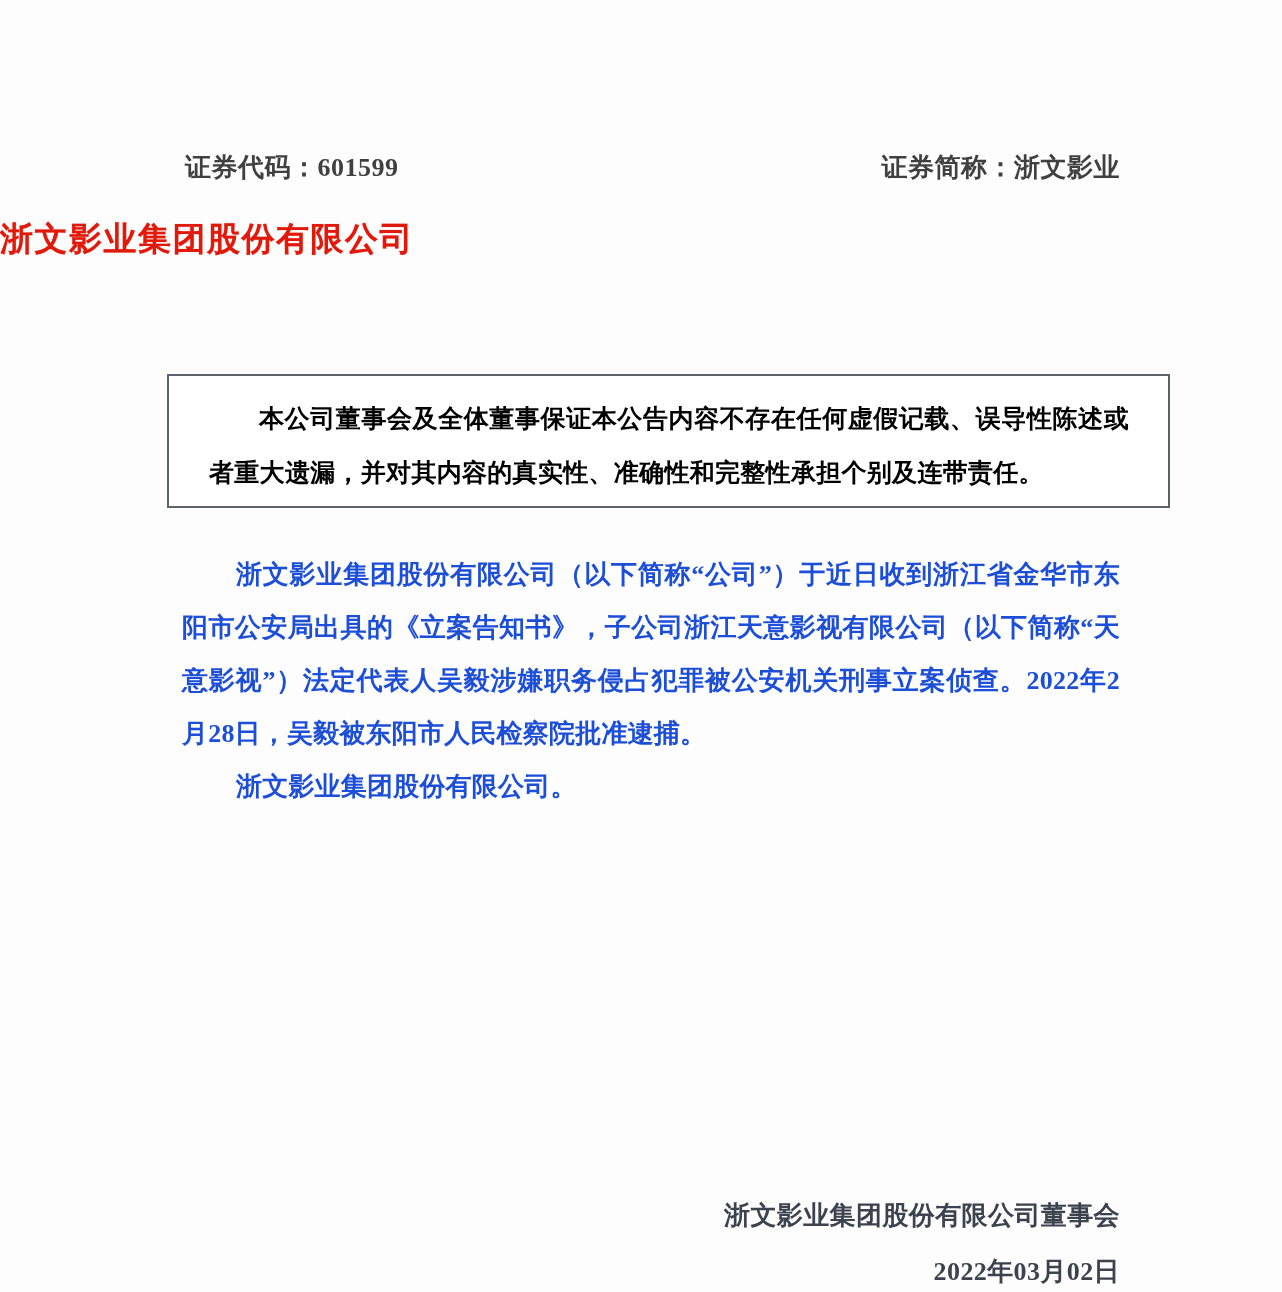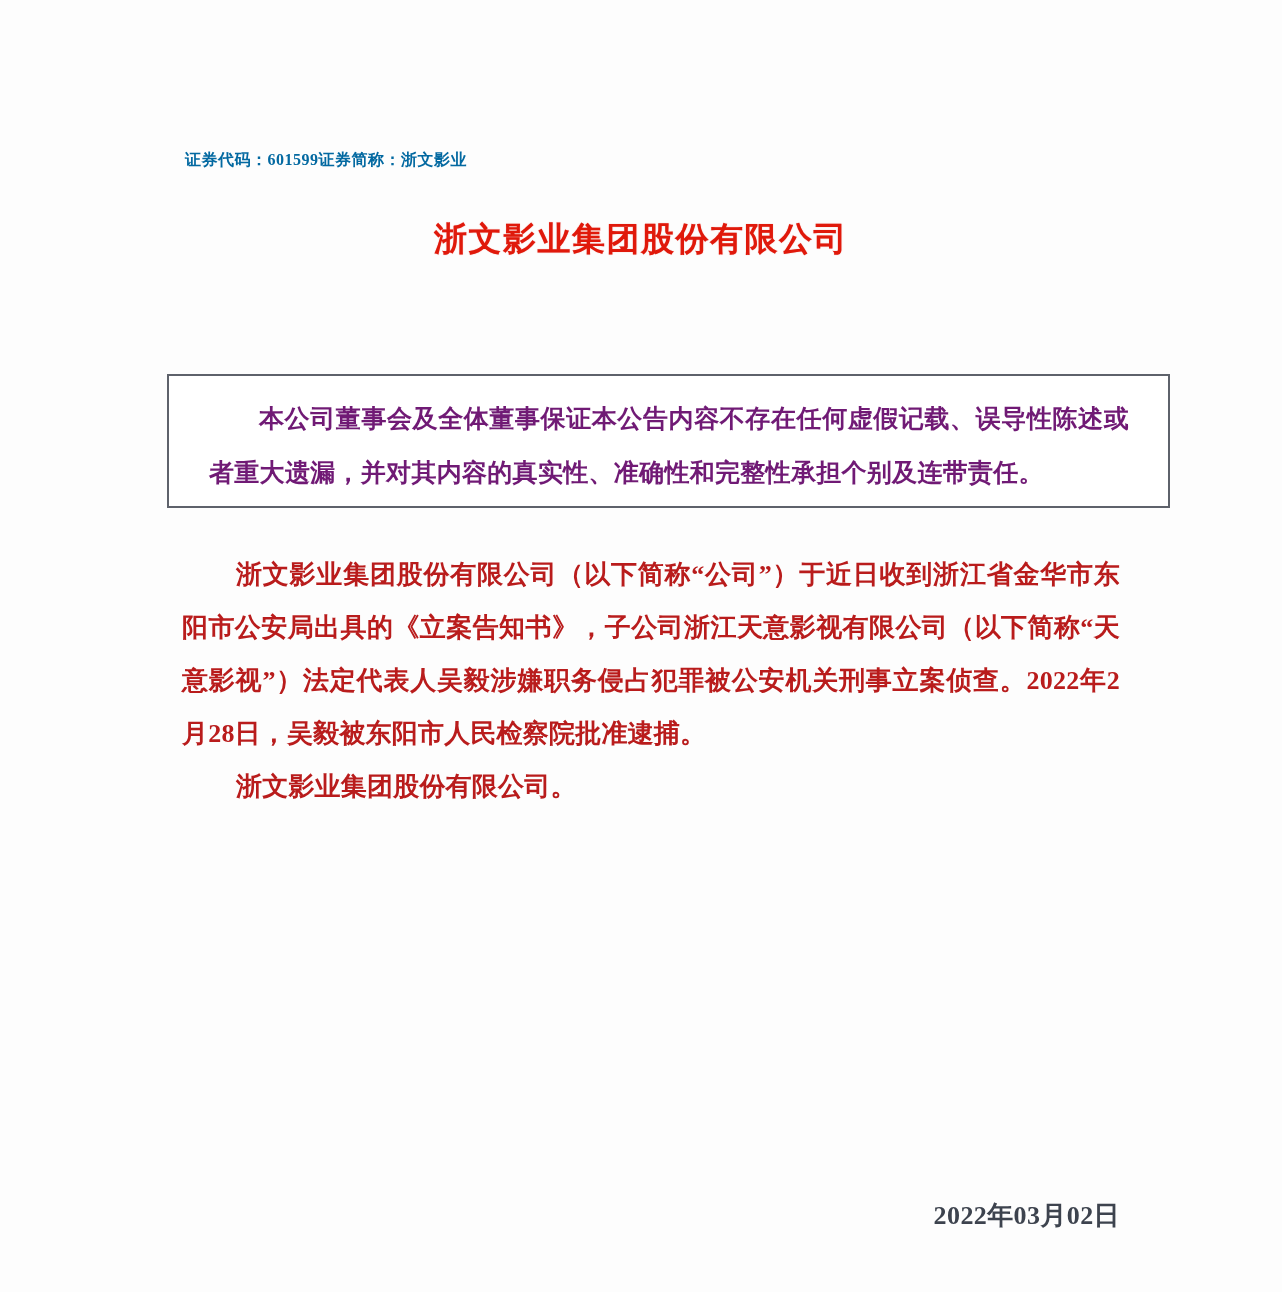--- a/index.html
+++ b/index.html
@@ -21,39 +21,39 @@
     background: #fdfdfd;
   }
 
   
   .doc-header {
     position: absolute;
     left: 185px;
     top: 150px;
     width: 935px;
     display: flex;
-    justify-content: flex-start;
+    justify-content: space-between;
     align-items: baseline;
-    font-size: 16px;
+    font-size: 26px;
     font-weight: bold;
-    color: #0369a1;
+    color: #404040;
     letter-spacing: 0.5px;
     white-space: nowrap;
   }
   .doc-header .hdr-item {
     display: inline-block;
   }
 
   
   .title-block {
     position: absolute;
     left: 0;
     top: 208px;
     width: 1282px;
-    text-align: center;
+    text-align: left;
   }
   .title-line {
     color: #e0190b;
     font-size: 33px;
     font-weight: bold;
     letter-spacing: 1.5px;
     line-height: 62px;
     text-shadow: 0 0 1px rgba(224,25,11,0.45);
   }
 
@@ -68,40 +68,40 @@
     background: #ffffff;
     box-sizing: border-box;
   }
   .disclaimer-text {
     position: absolute;
     left: 40px;
     top: 16px;
     width: 920px;
     font-size: 25px;
     font-weight: bold;
-    color: #701a75;
+    color: #000000;
     line-height: 54px;
     text-align: justify;
     text-justify: inter-character;
     text-indent: 50px;
     letter-spacing: 0.3px;
   }
 
   
   .body-area {
     position: absolute;
     left: 182px;
     top: 548px;
     width: 938px;
   }
   p.para {
     margin: 0;
     font-size: 26px;
     font-weight: bold;
-    color: #b91c1c;
+    color: #1d4ed8;
     line-height: 53px;
     text-align: justify;
     text-justify: inter-character;
     text-indent: 54px;
     letter-spacing: 0.2px;
   }
   .para-spacer-lg { height: 60px; }
 
   
   .signature {
@@ -136,16 +136,17 @@
     <div class="disclaimer-text">本公司董事会及全体董事保证本公告内容不存在任何虚假记载、误导性陈述或者重大遗漏，并对其内容的真实性、准确性和完整性承担个别及连带责任。</div>
   </div>
 
   <div class="body-area">
     <p class="para">浙文影业集团股份有限公司（以下简称“公司”）于近日收到浙江省金华市东阳市公安局出具的《立案告知书》，子公司浙江天意影视有限公司（以下简称“天意影视”）法定代表人吴毅涉嫌职务侵占犯罪被公安机关刑事立案侦查。2022年2月28日，吴毅被东阳市人民检察院批准逮捕。</p>
     <p class="para">浙文影业集团股份有限公司。</p>
     <div class="para-spacer-lg"></div>
   </div>
 
   <div class="signature">
+    <span class="sig-line">浙文影业集团股份有限公司董事会</span>
     <span class="sig-line">2022年03月02日</span>
   </div>
 
 </div>
 
 </body></html>

